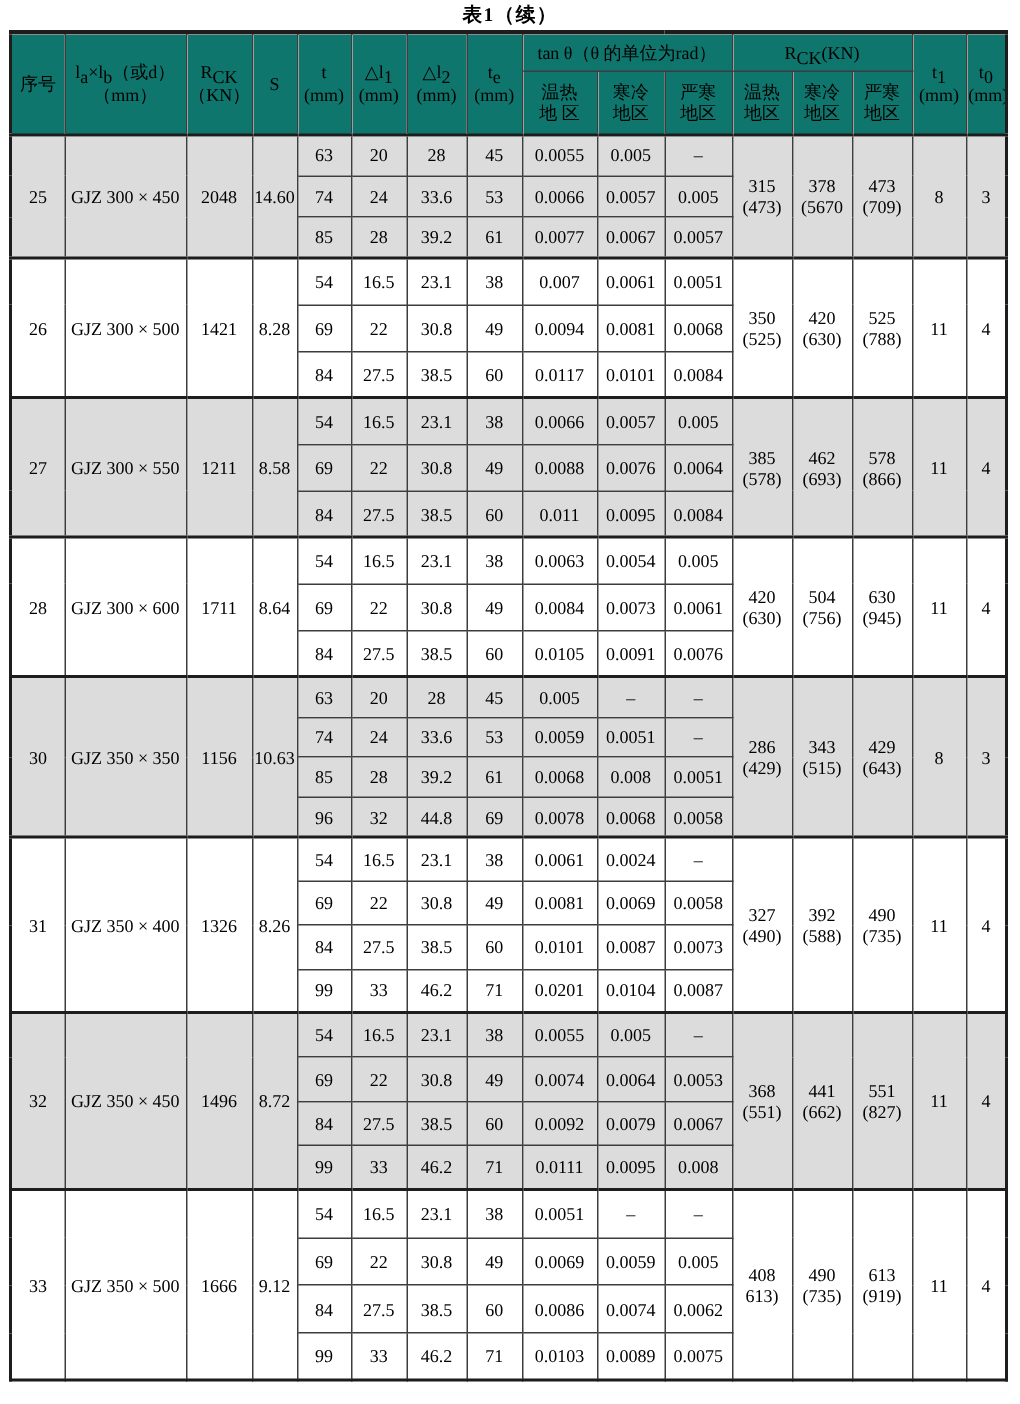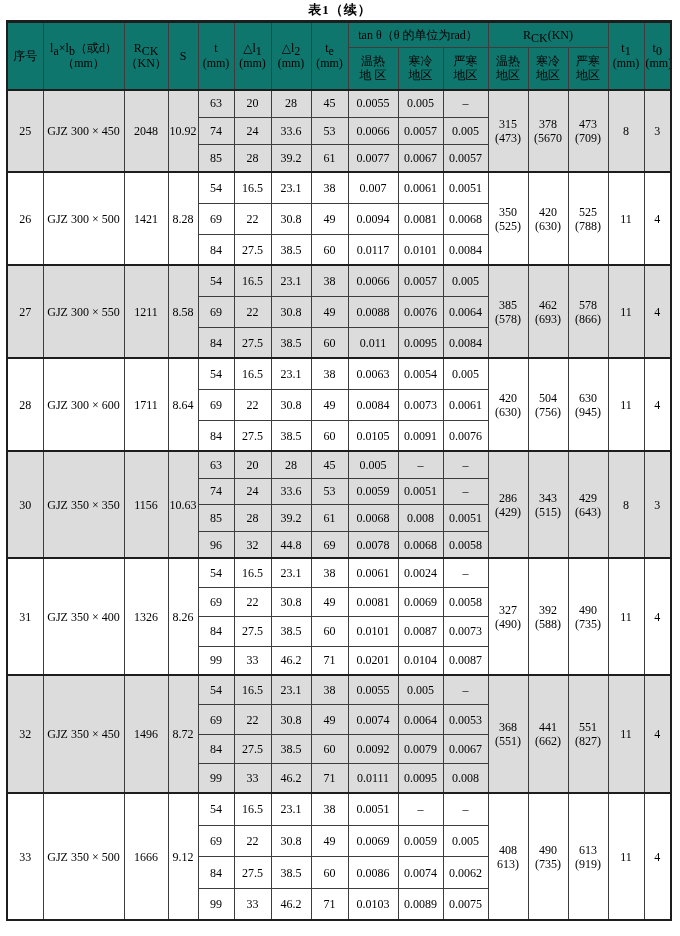--- a/index.html
+++ b/index.html
@@ -79,21 +79,21 @@
         <th data-name="header-rck-zone-warm">温热<br>地区</th>
         <th data-name="header-rck-zone-cold">寒冷<br>地区</th>
         <th data-name="header-rck-zone-severe">严寒<br>地区</th>
       </tr>
     </thead>
     <tbody data-name="table-body">
         <tr data-name="table-row" class="bs shaded" style="height: 27.6667px;">
           <td rowspan="3" data-name="serial-cell">25</td>
           <td rowspan="3" data-name="model-cell">GJZ 300 × 450</td>
           <td rowspan="3" data-name="rck-cell">2048</td>
-          <td rowspan="3" data-name="s-cell">10.92</td>
+          <td rowspan="3" data-name="s-cell">14.60</td>
           <td data-name="t-cell">63</td>
           <td data-name="dl1-cell">20</td>
           <td data-name="dl2-cell">28</td>
           <td data-name="te-cell">45</td>
           <td data-name="tan-warm-cell">0.0055</td>
           <td data-name="tan-cold-cell">0.005</td>
           <td data-name="tan-severe-cell">–</td>
           <td rowspan="3" data-name="rck-zone-cell">315<br>(473)</td>
           <td rowspan="3" data-name="rck-zone-cell">378<br>(5670</td>
           <td rowspan="3" data-name="rck-zone-cell">473<br>(709)</td>

